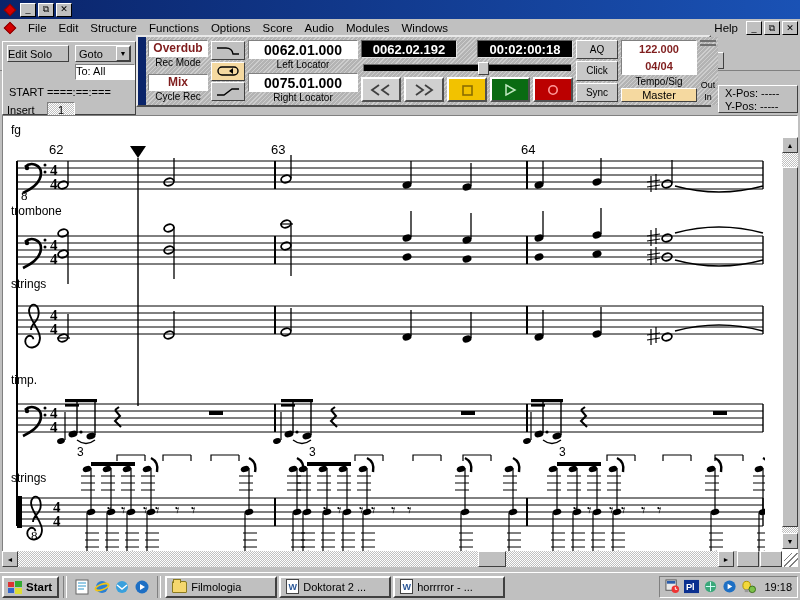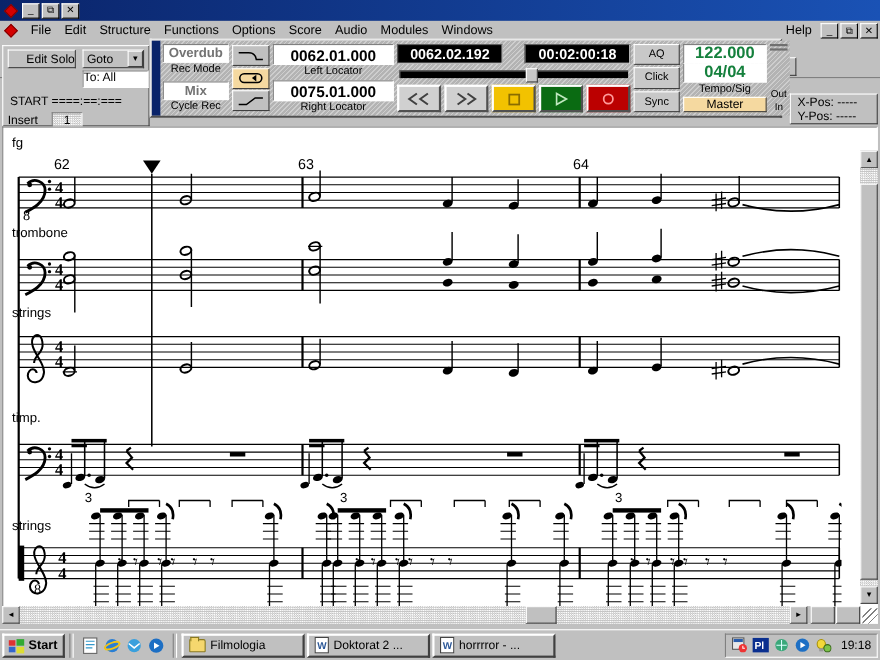--- a/index.html
+++ b/index.html
@@ -83,21 +83,21 @@
   .panel-left{
     position:absolute;left:2px;top:4px;width:134px;height:74px;
     background:#c0c0c0;
     border-top:1px solid #fff;border-left:1px solid #fff;
     border-right:1px solid #404040;border-bottom:1px solid #404040;
   }
   .btn3d{
     background:#c0c0c0;
     border-top:1px solid #fff;border-left:1px solid #fff;
     border-right:1px solid #404040;border-bottom:1px solid #404040;
-    display:flex;align-items:center;justify-content:flex-end;
+    display:flex;align-items:center;justify-content:flex-start;
     font-size:11px;color:#000;cursor:pointer;
   }
   .sunken{
     background:#fff;
     border-top:1px solid #808080;border-left:1px solid #808080;
     border-right:1px solid #fff;border-bottom:1px solid #fff;
   }
   .combo{
     display:flex;align-items:stretch;background:#c0c0c0;
     border-top:1px solid #fff;border-left:1px solid #fff;
@@ -128,21 +128,21 @@
     background-image:
       repeating-linear-gradient(135deg, rgba(255,255,255,.25) 0 1px, rgba(0,0,0,.05) 1px 3px);
     background-color:#bdbdbd;
   }
   .tp-sec{display:flex;flex-direction:column;justify-content:space-between;}
   .recmode{display:flex;flex-direction:column;gap:2px;width:60px;}
   .lcd{
     background:#fff;border-top:1px solid #808080;border-left:1px solid #808080;
     border-right:1px solid #fff;border-bottom:1px solid #fff;
     font-family:"Liberation Sans",sans-serif;font-weight:bold;font-size:12px;
-    text-align:center;color:#737373;line-height:15px;height:17px;
+    text-align:center;color:#7f1d1d;line-height:15px;height:17px;
   }
   .caption{font-size:10px;text-align:center;color:#000;line-height:11px;}
   .cyc-btn{
     width:34px;height:19px;background:#c0c0c0;
     border-top:1px solid #fff;border-left:1px solid #fff;
     border-right:1px solid #404040;border-bottom:1px solid #404040;
     display:flex;align-items:center;justify-content:center;cursor:pointer;
   }
   .cyc-btn.on{background:#f5d9a0;}
   .locators{display:flex;flex-direction:column;gap:3px;width:110px;}
@@ -180,21 +180,21 @@
   .sbtn{
     height:28px;background:#c8c8c8;
     border-top:1px solid #fff;border-left:1px solid #fff;
     border-right:1px solid #404040;border-bottom:1px solid #404040;
     display:flex;align-items:center;justify-content:center;font-size:10px;cursor:pointer;
   }
   .tempobox{width:76px;display:flex;flex-direction:column;gap:1px;}
   .tempo-lcd{
     background:#fff;border-top:1px solid #808080;border-left:1px solid #808080;
     border-right:1px solid #fff;border-bottom:1px solid #fff;
-    text-align:center;font-weight:bold;font-size:15px;line-height:14px;padding:1px 0;color:#15803d;
+    text-align:center;font-weight:bold;font-size:11px;line-height:14px;padding:1px 0;color:#7f1d1d;
   }
   .masterbtn{
     background:#f5d9a0;height:18px;
     border-top:1px solid #fff;border-left:1px solid #fff;
     border-right:1px solid #404040;border-bottom:1px solid #404040;
     display:flex;align-items:center;justify-content:center;font-size:11px;cursor:pointer;
   }
   .meter{
     flex:1;display:flex;align-items:stretch;
     background:#303030;border:1px solid #707070;position:relative;

